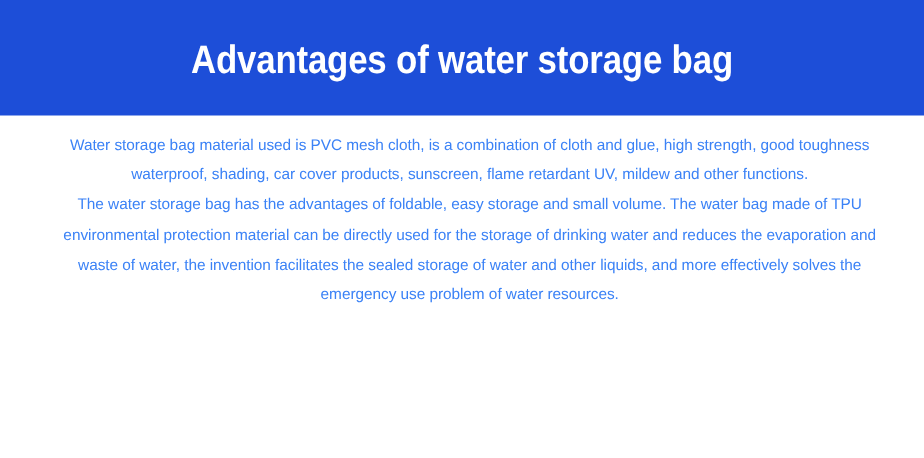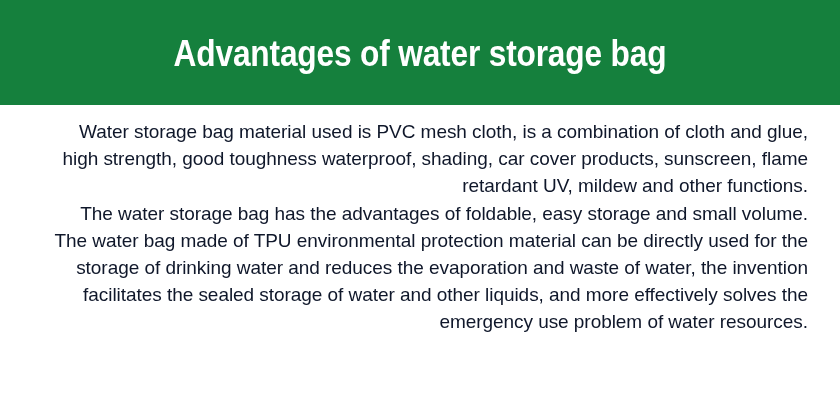--- a/index.html
+++ b/index.html
@@ -20,21 +20,21 @@
     background: #ffffff;
   }
 
   
   .header-band {
     position: absolute;
     left: 0;
     top: 0;
     width: 840px;
     height: 105px;
-    background: #15803d;
+    background: #1d4ed8;
     display: flex;
     align-items: center;
     justify-content: center;
     box-sizing: border-box;
   }
   .header-title {
     color: #ffffff;
     font-family: "Liberation Sans", sans-serif;
     font-weight: bold;
     font-size: 36px;
@@ -51,26 +51,26 @@
 
   
   .body-copy {
     position: absolute;
     left: 46px;
     top: 118px;
     width: 762px;
   }
   .paragraph {
     margin: 0;
-    color: #0f172a;
+    color: #3b82f6;
     font-family: "Liberation Sans", sans-serif;
-    font-size: 19px;
+    font-size: 14px;
     line-height: 27.2px;
     letter-spacing: -0.05px;
-    text-align: right;
+    text-align: center;
     white-space: pre-line;
   }
   .paragraph + .paragraph {
     margin-top: 0;
   }
 </style>
 </head>
 <body>
 
 <div class="page">

